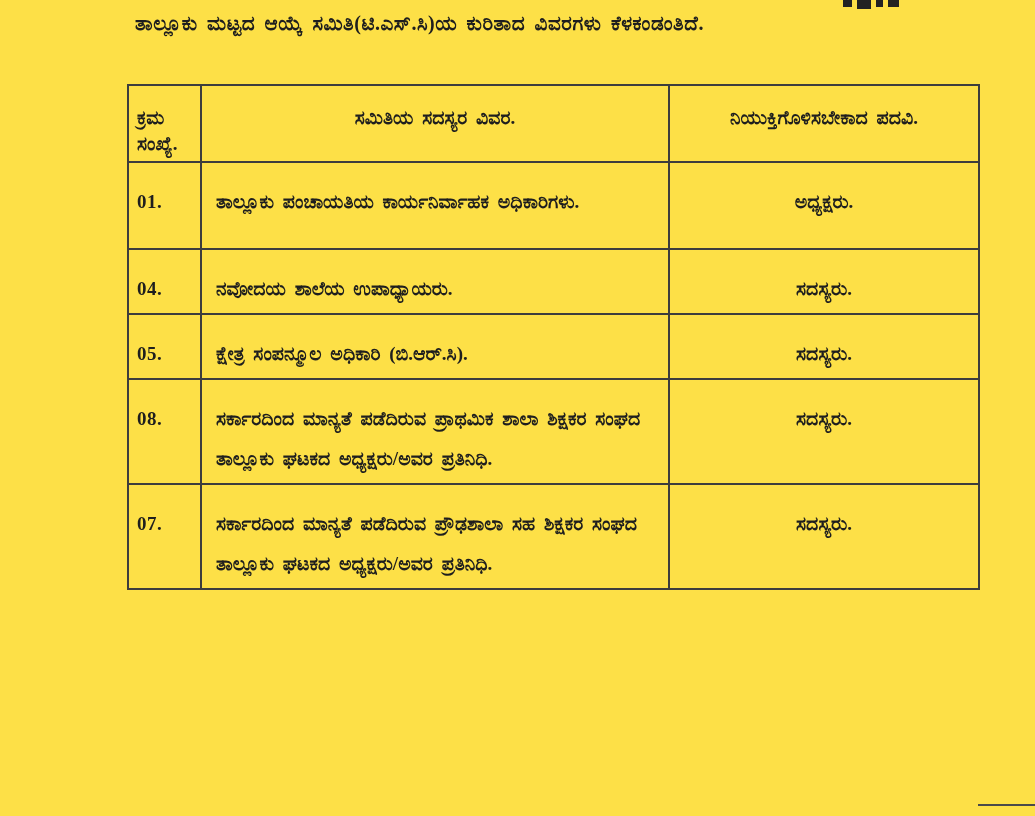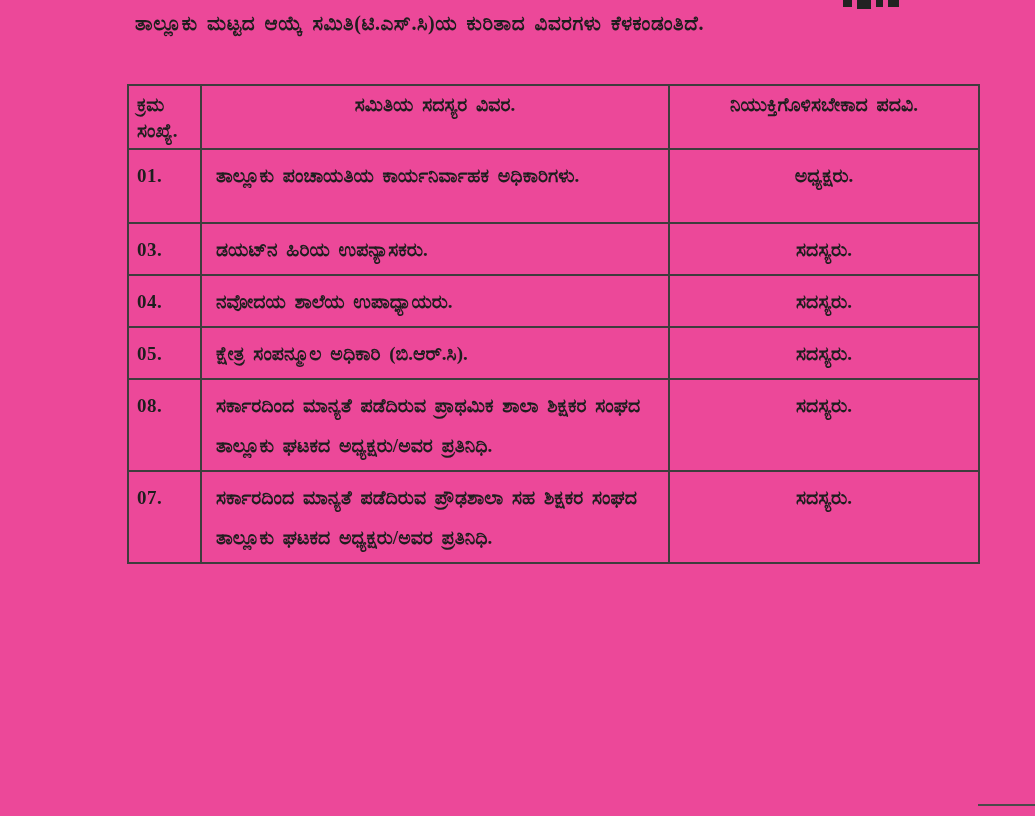--- a/index.html
+++ b/index.html
@@ -11,21 +11,21 @@
     height: 816px;
     position: relative;
     background: #ffffff;
     font-family: "Liberation Serif", "DejaVu Sans", sans-serif;
     color: #1b1b1b;
     overflow: hidden;
   }
   .scan-page {
     position: absolute;
     inset: 0;
-    background: #ec4899;
+    background: #fde047;
   }
   .doc-heading {
     position: absolute;
     left: 135px;
     top: 12px;
     width: 800px;
     font-size: 20px;
     font-weight: 700;
     color: #1e1e1e;
     letter-spacing: 0.5px;
@@ -62,21 +62,21 @@
     font-size: 19px;
     color: #1e1e1e;
   }
   .committee-table col.c1 { width: 73px; }
   .committee-table col.c2 { width: 468px; }
   .committee-table col.c3 { width: 310px; }
   .committee-table th,
   .committee-table td {
     border: 2px solid #3d3d3d;
     vertical-align: top;
-    padding: 6px 8px 4px 8px;
+    padding: 19px 8px 4px 8px;
     font-weight: 700;
     line-height: 40px;
     word-spacing: 4px;
     overflow: hidden;
   }
   .committee-table thead th { height: 48px; line-height: 26px; }
   .committee-table th.h-sno  { text-align: left; padding-left: 8px; }
   .committee-table th.h-det  { text-align: center; }
   .committee-table th.h-pos  { text-align: center; }
   .committee-table td.cell-sno {
@@ -134,25 +134,20 @@
       </tr>
     </thead>
     <tbody id="table-body">
     <tr>
       <td class="cell-sno">01.</td>
       <td class="cell-det">ತಾಲ್ಲೂಕು ಪಂಚಾಯತಿಯ ಕಾರ್ಯನಿರ್ವಾಹಕ ಅಧಿಕಾರಿಗಳು.</td>
       <td class="cell-pos">ಅಧ್ಯಕ್ಷರು.</td>
     </tr>
 
 
-    <tr>
-      <td class="cell-sno">03.</td>
-      <td class="cell-det">ಡಯಟ್‌ನ ಹಿರಿಯ ಉಪನ್ಯಾಸಕರು.</td>
-      <td class="cell-pos">ಸದಸ್ಯರು.</td>
-    </tr>
 
     <tr>
       <td class="cell-sno">04.</td>
       <td class="cell-det">ನವೋದಯ ಶಾಲೆಯ ಉಪಾಧ್ಯಾಯರು.</td>
       <td class="cell-pos">ಸದಸ್ಯರು.</td>
     </tr>
 
     <tr>
       <td class="cell-sno">05.</td>
       <td class="cell-det">ಕ್ಷೇತ್ರ ಸಂಪನ್ಮೂಲ ಅಧಿಕಾರಿ (ಬಿ.ಆರ್.ಸಿ).</td>

